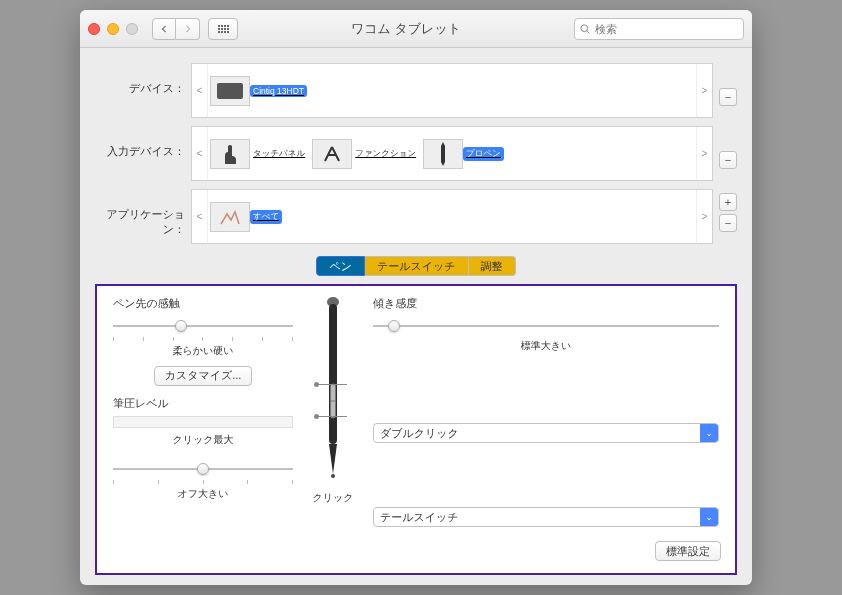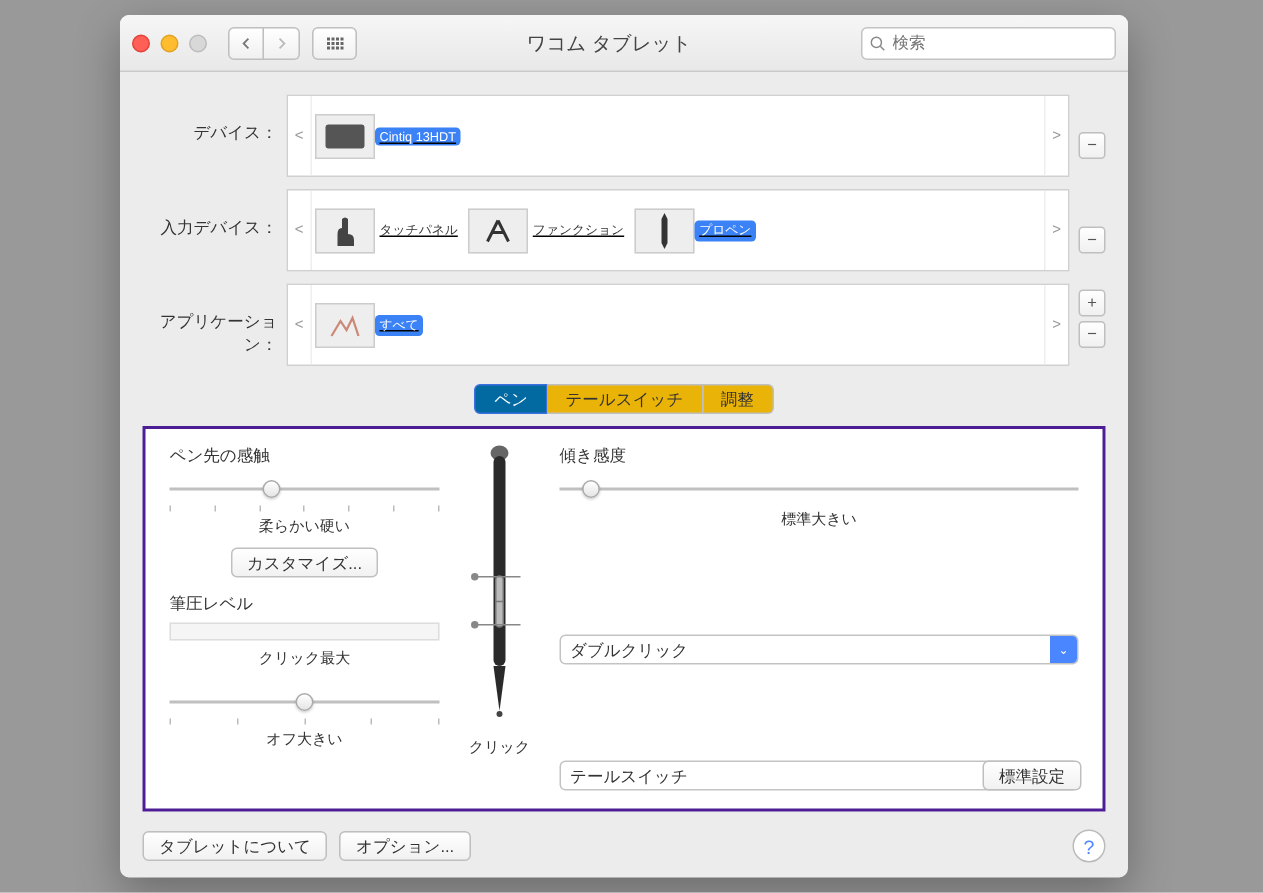--- a/index.html
+++ b/index.html
@@ -286,20 +286,15 @@
         <div style="height:12px;"></div>
         <div class="select">
           <span>テールスイッチ</span>
           <span class="chev">⌄</span>
         </div>
       </div>
 
       <button class="btn" style="position:absolute; right:14px; bottom:12px;">標準設定</button>
     </div>
 
-    <div class="bottom">
-      <button class="btn">タブレットについて</button>
-      <button class="btn">オプション...</button>
-      <div class="help">?</div>
-    </div>
 
   </div>
 </div>
 
 </body></html>

